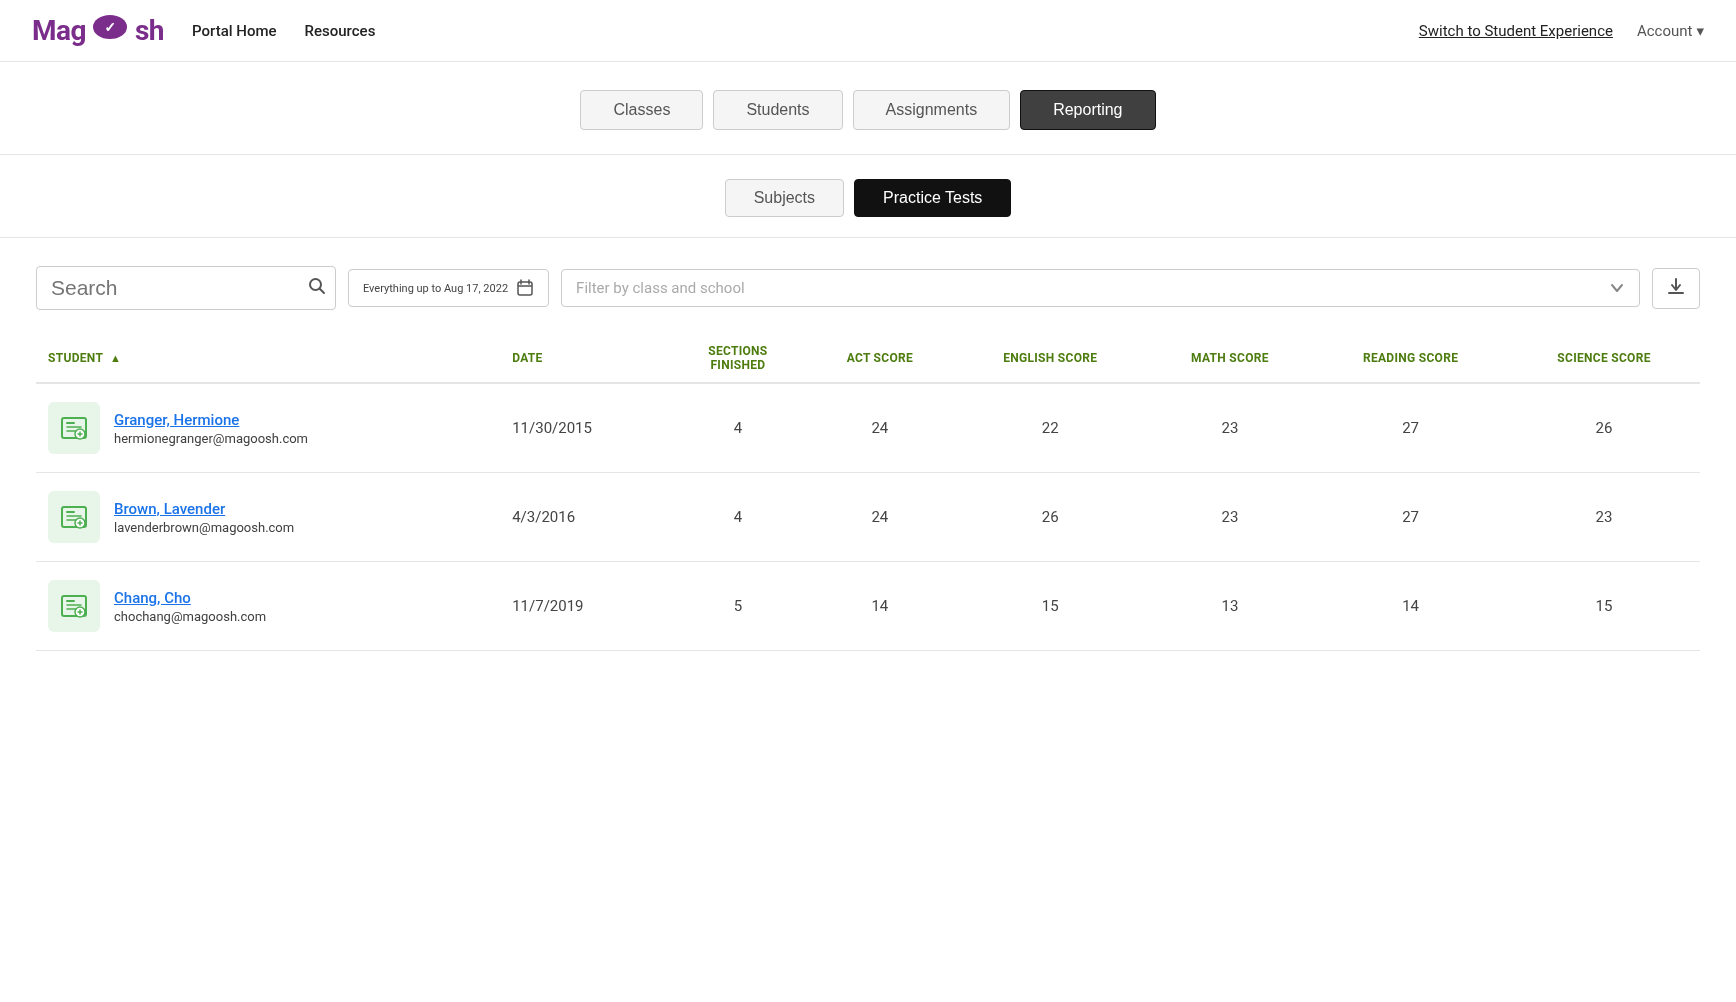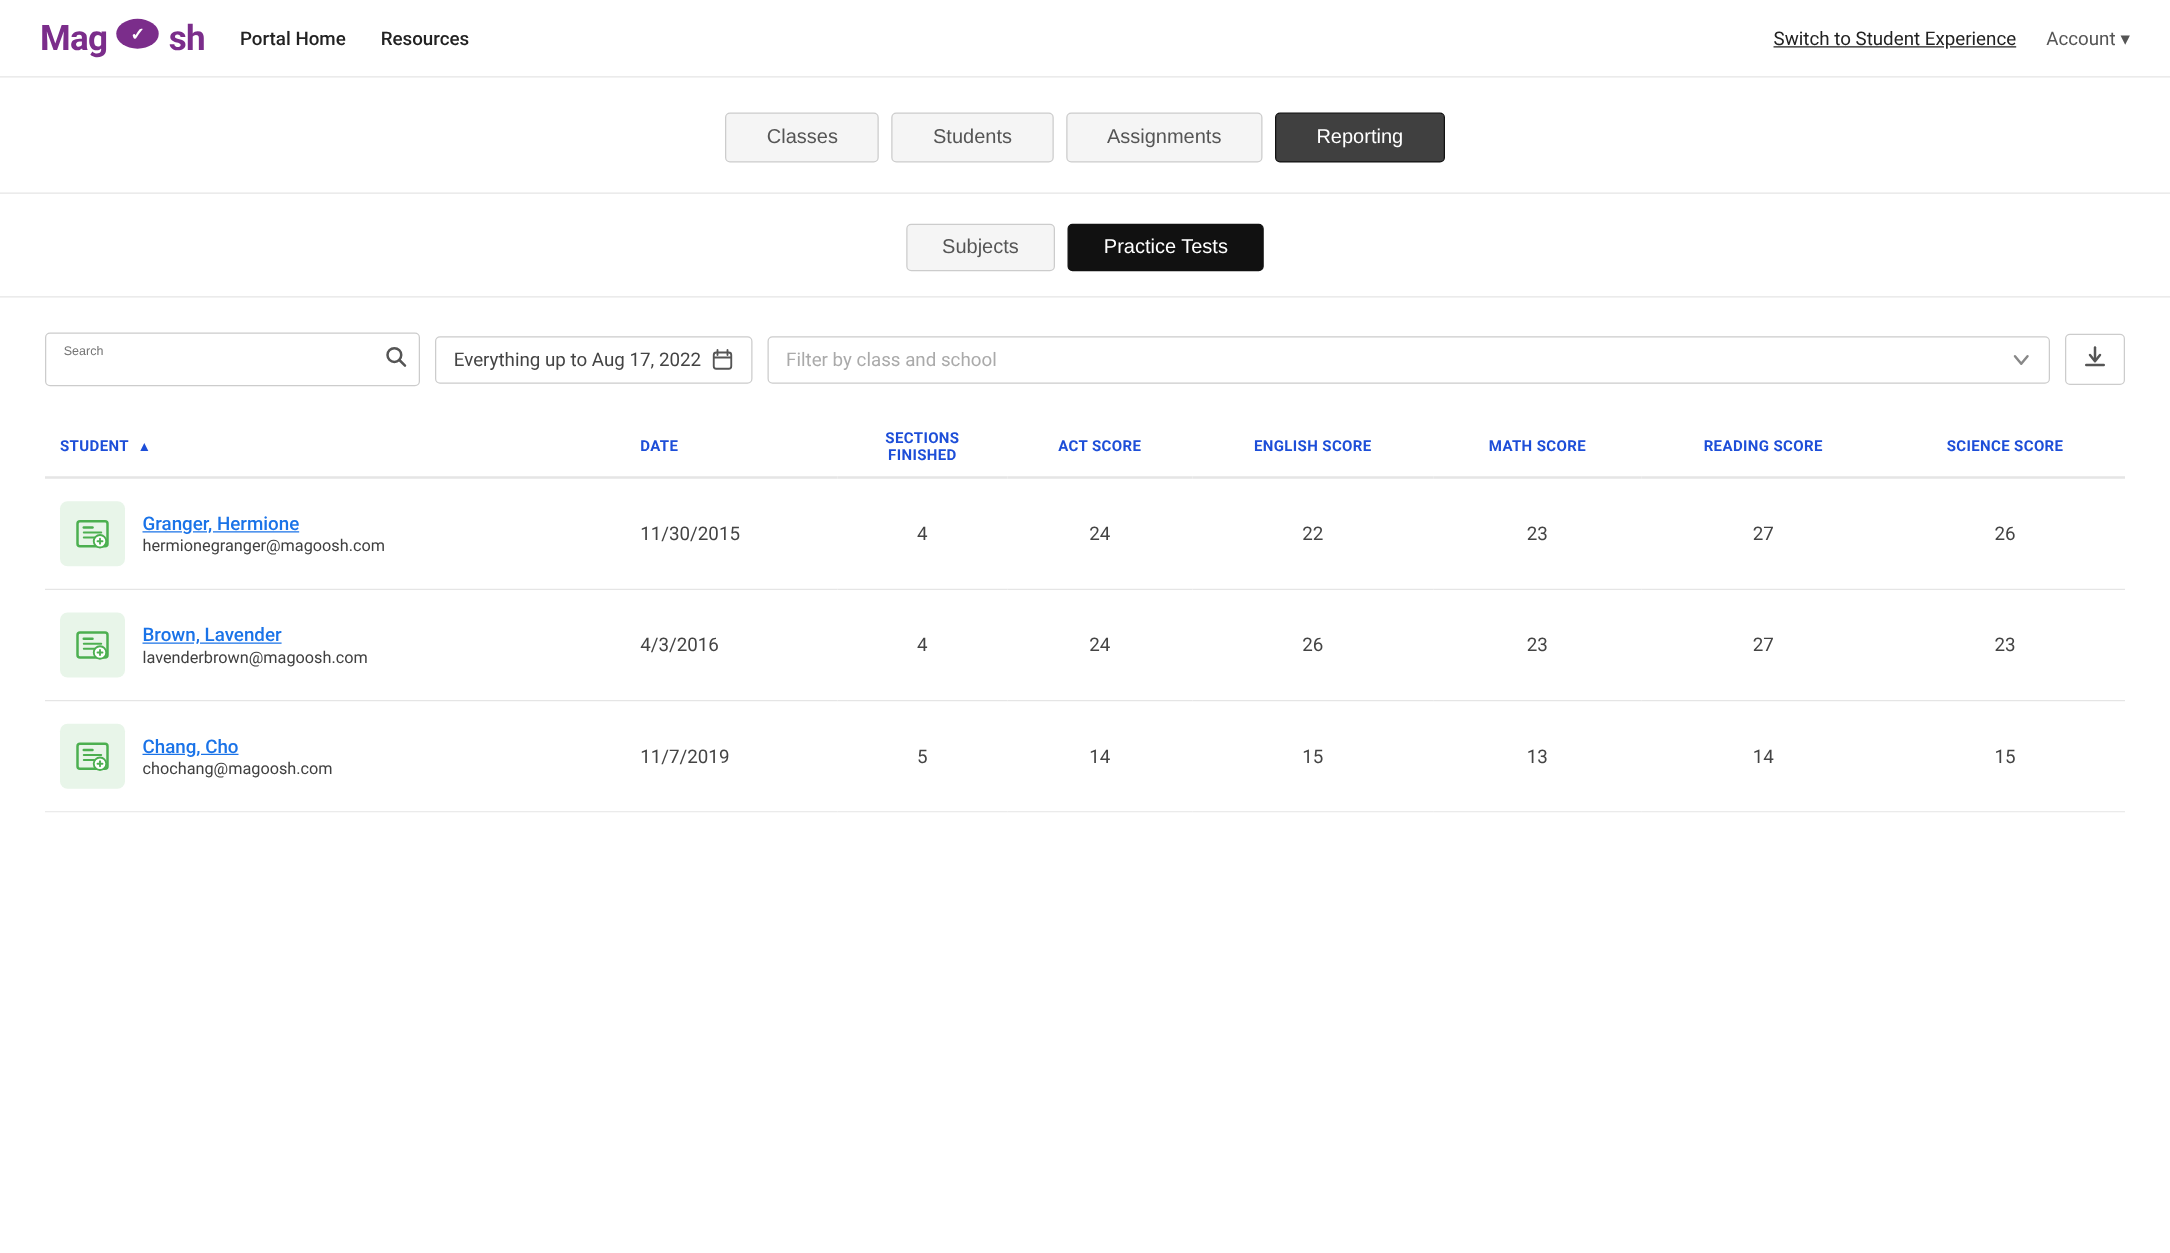--- a/index.html
+++ b/index.html
@@ -79,24 +79,24 @@
       gap: 12px;
       padding: 0 36px;
       margin-bottom: 24px;
     }
     .search-wrap {
       position: relative;
       flex: 0 0 300px;
     }
     .search-input {
       width: 100%;
-      padding: 9px 40px 21px 14px;
-      border: 1px solid #ccc;
-      border-radius: 4px;
-      font-size: 10px;
+      padding: 9px 40px 9px 14px;
+      border: 1px solid #ccc;
+      border-radius: 4px;
+      font-size: 21px;
       color: #555;
       outline: none;
     }
     .search-icon-btn {
       position: absolute;
       right: 10px;
       top: 50%;
       transform: translateY(-50%);
       background: none;
       border: none;
@@ -104,21 +104,21 @@
       color: #555;
       font-size: 16px;
     }
     .date-filter {
       display: flex;
       align-items: center;
       gap: 8px;
       padding: 9px 14px;
       border: 1px solid #ccc;
       border-radius: 4px;
-      font-size: 15px;
+      font-size: 11px;
       color: #444;
       cursor: pointer;
       background: #fff;
       flex: 0 0 auto;
     }
     .class-filter {
       flex: 1;
       display: flex;
       align-items: center;
       justify-content: space-between;
@@ -142,21 +142,21 @@
     }
 
     
     .table-wrap { padding: 0 36px; }
     table { width: 100%; border-collapse: collapse; }
     thead tr { border-bottom: 2px solid #e5e5e5; }
     th {
       text-align: left;
       font-size: 12px;
       font-weight: 700;
-      color: #1d4ed8;
+      color: #4d7c0f;
       padding: 10px 12px;
       letter-spacing: 0.3px;
       white-space: nowrap;
     }
     th.center { text-align: center; }
     .sort-icon { margin-left: 4px; font-size: 11px; }
     tbody tr { border-bottom: 1px solid #e5e5e5; }
     td { padding: 18px 12px; font-size: 15px; color: #444; vertical-align: middle; }
     td.center { text-align: center; }
 

